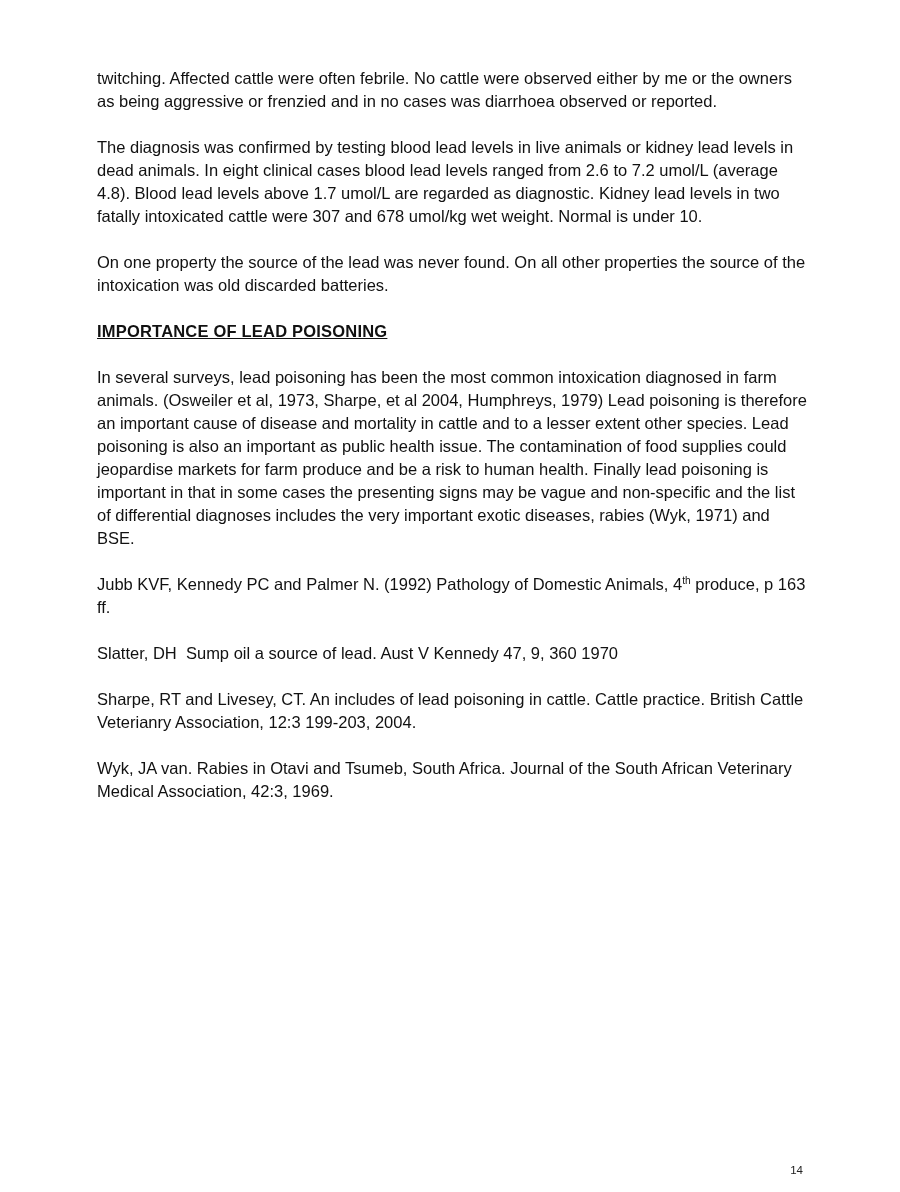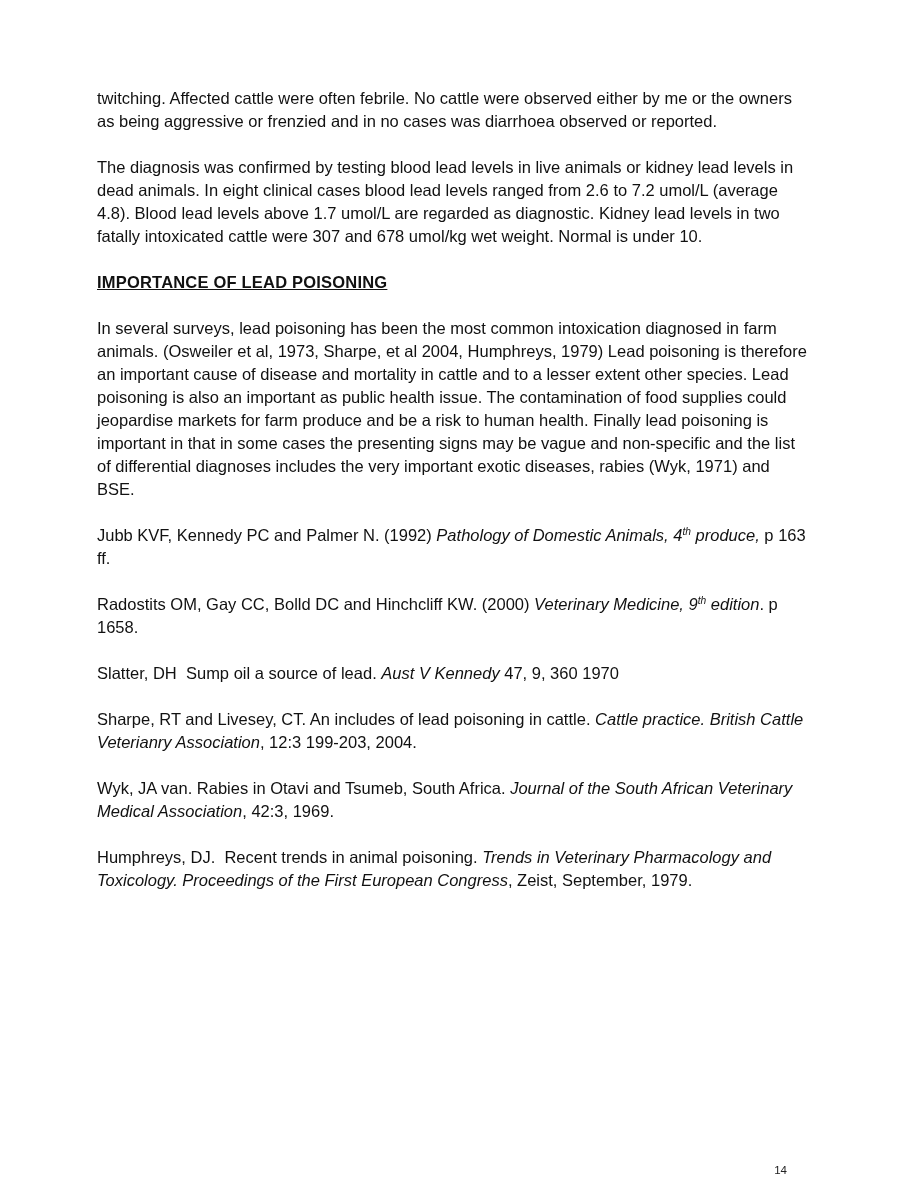--- a/index.html
+++ b/index.html
@@ -19,21 +19,20 @@
     position: relative;
     width: 900px;
     height: 1192px;
     background: #ffffff;
   }
   .content {
     position: absolute;
     left: 97px;
     top: 67px;
     width: 712px;
-    margin-top: 20px;
   }
   .para {
     font-size: 16.5px;
     line-height: 23px;
     margin: 0 0 23px 0;
     white-space: pre-wrap;
   }
   .heading {
     font-size: 16.5px;
     line-height: 23px;
@@ -42,49 +41,47 @@
     letter-spacing: 0.2px;
     text-decoration: underline;
   }
   .ref-list {
     margin-top: 23px;
   }
   .ref-list .para:last-child {
     margin-bottom: 0;
   }
   .it {
-    font-style: italic;
   }
   sup.it {
     font-size: 0.62em;
     line-height: 0;
     vertical-align: super;
     text-align: center;
   }
   .page-number {
     position: absolute;
-    right: 113px;
+    right: 97px;
     bottom: 16px;
     font-size: 11.5px;
     line-height: 12px;
     color: #222222;
   }
 </style>
 </head>
 <body>
 
 <div class="page">
   <div class="content">
     <p class="para">twitching. Affected cattle were often febrile. No cattle were observed either by me or the owners as being aggressive or frenzied and in no cases was diarrhoea observed or reported.</p>
     <p class="para">The diagnosis was confirmed by testing blood lead levels in live animals or kidney lead levels in dead animals. In eight clinical cases blood lead levels ranged from 2.6 to 7.2 umol/L (average 4.8). Blood lead levels above 1.7 umol/L are regarded as diagnostic. Kidney lead levels in two fatally intoxicated cattle were 307 and 678 umol/kg wet weight. Normal is under 10.</p>
+    <p class="para">On one property the source of the lead was never found. On all other properties the source of the intoxication was old discarded batteries.</p>
     <h2 class="heading">IMPORTANCE OF LEAD POISONING</h2>
     <p class="para">In several surveys, lead poisoning has been the most common intoxication diagnosed in farm animals. (Osweiler et al, 1973, Sharpe, et al 2004, Humphreys, 1979) Lead poisoning is therefore an important cause of disease and mortality in cattle and to a lesser extent other species. Lead poisoning is also an important as public health issue. The contamination of food supplies could jeopardise markets for farm produce and be a risk to human health. Finally lead poisoning is important in that in some cases the presenting signs may be vague and non-specific and the list of differential diagnoses includes the very important exotic diseases, rabies (Wyk, 1971) and BSE.</p>
     <div class="ref-list">
         <p class="para"><span>Jubb KVF, Kennedy PC and Palmer N. (1992) </span><span class="it">Pathology of Domestic Animals, 4</span><sup class="it">th</sup><span class="it"> produce,</span><span> p 163 ff.</span></p>
-        <p class="para"><span>Radostits OM, Gay CC, Bolld DC and Hinchcliff KW. (2000) </span><span class="it">Veterinary Medicine, 9</span><sup class="it">th</sup><span class="it"> edition</span><span>. p 1658.</span></p>
         <p class="para"><span>Slatter, DH  Sump oil a source of lead. </span><span class="it">Aust V Kennedy</span><span> 47, 9, 360 1970</span></p>
         <p class="para"><span>Sharpe, RT and Livesey, CT. An includes of lead poisoning in cattle. </span><span class="it">Cattle practice. British Cattle Veterianry Association</span><span>, 12:3 199-203, 2004.</span></p>
         <p class="para"><span>Wyk, JA van. Rabies in Otavi and Tsumeb, South Africa. </span><span class="it">Journal of the South African Veterinary Medical Association</span><span>, 42:3, 1969.</span></p>
-        <p class="para"><span>Humphreys, DJ.  Recent trends in animal poisoning. </span><span class="it">Trends in Veterinary Pharmacology and Toxicology. Proceedings of the First European Congress</span><span>, Zeist, September, 1979.</span></p>
       </div>
   </div>
   <div class="page-number">14</div>
 </div>
 
 </body></html>

